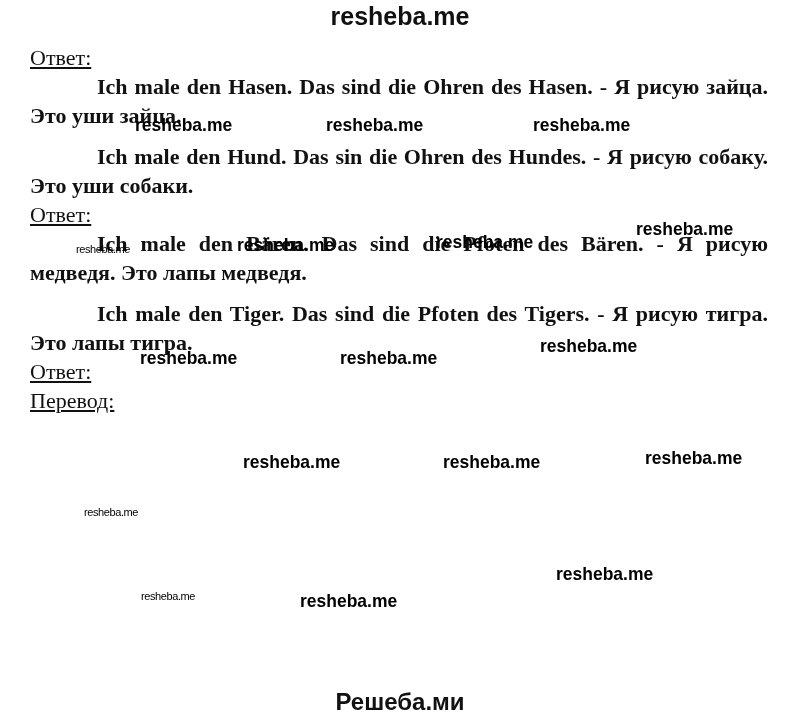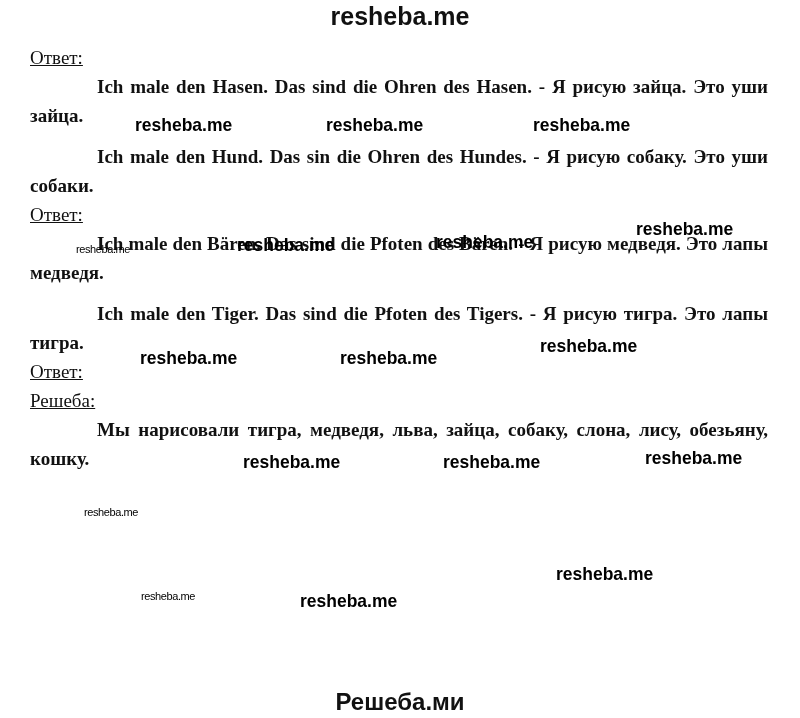--- a/index.html
+++ b/index.html
@@ -2,21 +2,21 @@
 <html><head>
 <meta charset="utf-8">
 <style>
   html, body { margin: 0; padding: 0; background: #ffffff; }
   body { width: 800px; height: 718px; position: relative; overflow: hidden; color: #111; }
   .header { position: absolute; top: 2px; left: 0; width: 800px; text-align: center;
     font-family: "Liberation Sans", sans-serif; font-weight: bold; font-size: 25px; color: #111; }
   .footer { position: absolute; top: 688px; left: 0; width: 800px; text-align: center;
     font-family: "Liberation Sans", sans-serif; font-weight: bold; font-size: 24px; color: #111; }
   .doc { position: absolute; left: 30px; top: 43px; width: 738px;
-    font-family: "Liberation Serif", serif; font-size: 19px; line-height: 29px; }
+    font-family: "Liberation Serif", serif; font-size: 22px; line-height: 29px; }
   .label { text-decoration: underline; display: block; }
   .para { text-indent: 67px; text-align: justify; margin: 0; font-weight: bold; }
   .para + .para { margin-top: 12px; }
   .block { margin-bottom: 0px; }
   .wm { position: absolute; font-family: "Liberation Sans", sans-serif; font-weight: bold;
     font-size: 19px; color: #000; transform: scaleX(0.92); transform-origin: left; white-space: nowrap; }
   .wm-small { position: absolute; font-family: "Liberation Sans", sans-serif; font-size: 11px;
     color: #000; white-space: nowrap; letter-spacing: -0.4px; }
 </style>
 </head>
@@ -32,22 +32,21 @@
   </div>
   <div class="block">
     <span class="label">Ответ:</span>
     <p class="para">Ich male den Bären. Das sind die Pfoten des Bären. - Я рисую медведя. Это лапы медведя.</p>
     <p class="para">Ich male den Tiger. Das sind die Pfoten des Tigers. - Я рисую тигра. Это лапы тигра.</p>
   </div>
   <div class="block">
     <span class="label">Ответ:</span>
   </div>
   <div class="block">
-    <span class="label">Решеба:</span>
-    <p class="para">Мы нарисовали тигра, медведя, льва, зайца, собаку, слона, лису, обезьяну, кошку.</p>
+    <span class="label">Перевод:</span>
   </div>
 </div>
 
 <span class="wm" style="left:135px;top:114px">resheba.me</span>
 <span class="wm" style="left:326px;top:114px">resheba.me</span>
 <span class="wm" style="left:533px;top:114px">resheba.me</span>
 <span class="wm" style="left:237px;top:234px">resheba.me</span>
 <span class="wm" style="left:436px;top:231px">resheba.me</span>
 <span class="wm" style="left:636px;top:218px">resheba.me</span>
 <span class="wm-small" style="left:76px;top:243px">resheba.me</span>

